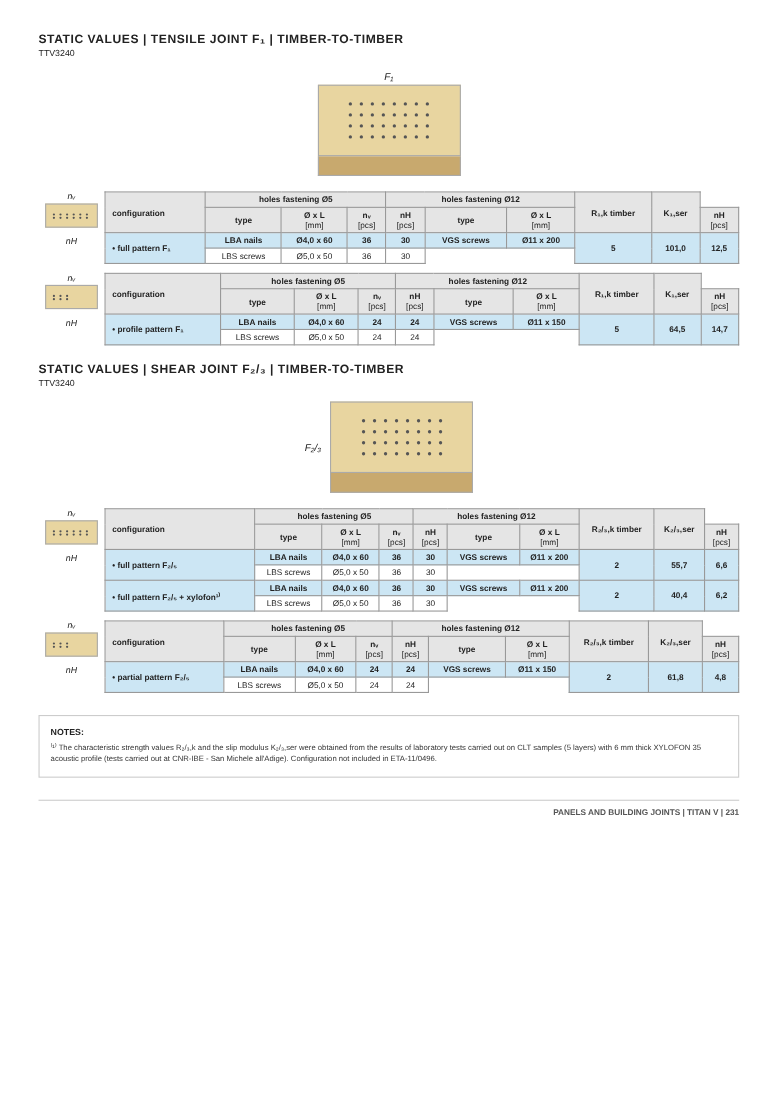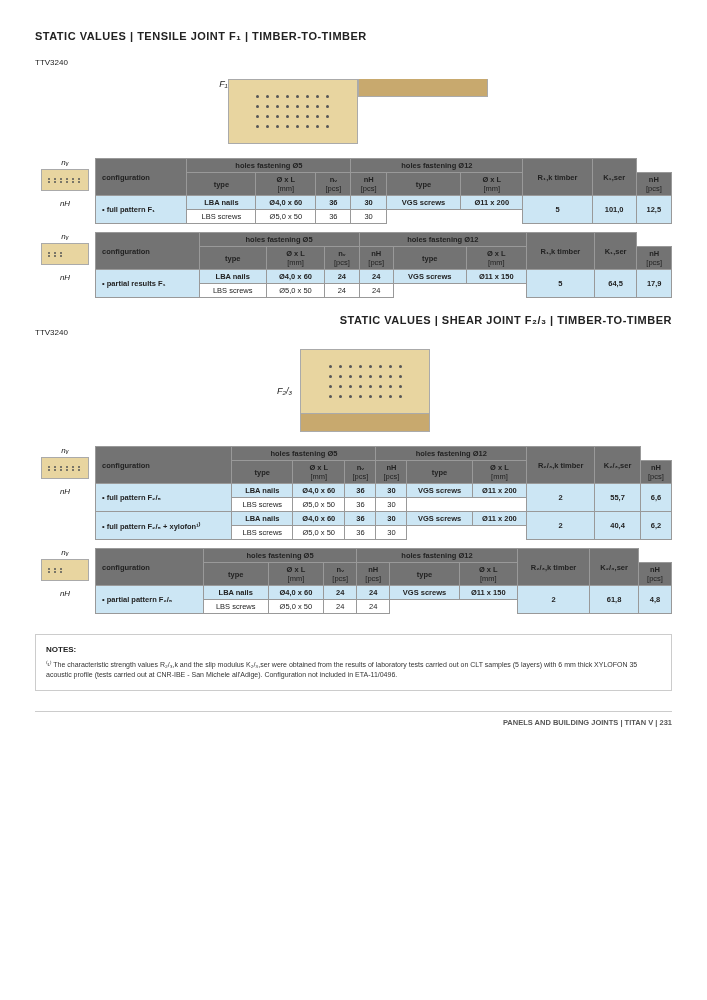--- a/index.html
+++ b/index.html
@@ -11,39 +11,39 @@
       font-size: 8px;
       color: #222;
       padding: 30px 35px 20px 35px;
     }
 
     .page-title {
       font-size: 11px;
       font-weight: bold;
       letter-spacing: 0.5px;
       text-transform: uppercase;
-      margin-bottom: 16px;
+      margin-bottom: 2px;
     }
     .page-subtitle {
       font-size: 8px;
       font-weight: normal;
       margin-bottom: 12px;
     }
 
     .diagram-container {
       display: flex;
       justify-content: center;
       margin-bottom: 14px;
     }
 
     .diagram {
       position: relative;
       display: flex;
-      flex-direction: row;
-      align-items: flex-start;
+      flex-direction: column;
+      align-items: center;
     }
 
     .f-label {
       font-size: 9px;
       font-style: italic;
       margin-bottom: 2px;
     }
 
     .timber-box {
       width: 130px;
@@ -86,21 +86,20 @@
       border-radius: 50%;
     }
 
     .section-title {
       font-size: 11px;
       font-weight: bold;
       letter-spacing: 0.5px;
       text-transform: uppercase;
       margin-bottom: 2px;
       margin-top: 16px;
-      text-align: right;
     }
 
     .notes-section {
       margin-top: 20px;
       border: 0.5px solid #ccc;
       padding: 10px;
       display: flex;
       gap: 20px;
     }
 
@@ -149,21 +148,21 @@
       font-size: 7.5px;
     }
 
     .full-table th, .full-table td {
       border: 0.5px solid #999;
       padding: 2px 4px;
       text-align: center;
     }
 
     .full-table th {
-      background: #737373;
+      background: #e5e5e5;
       font-weight: bold;
     }
 
     .highlight-blue {
       background: #cce6f4;
     }
 
     .col-config {
       text-align: left !important;
       padding-left: 6px !important;
@@ -352,30 +351,30 @@
             <th>Ø x L<br><span style="font-weight:normal">[mm]</span></th>
             <th>nᵥ<br><span style="font-weight:normal">[pcs]</span></th>
             <th>nH<br><span style="font-weight:normal">[pcs]</span></th>
             <th>type</th>
             <th>Ø x L<br><span style="font-weight:normal">[mm]</span></th>
             <th>nH<br><span style="font-weight:normal">[pcs]</span></th>
           </tr>
         </thead>
         <tbody>
           <tr class="highlight-blue">
-            <td class="col-config bold" rowspan="2">• partial results F₁</td>
+            <td class="col-config bold" rowspan="2">• profile pattern F₁</td>
             <td class="bold">LBA nails</td>
             <td class="bold">Ø4,0 x 60</td>
             <td class="bold">24</td>
             <td class="bold">24</td>
             <td class="bold">VGS screws</td>
             <td class="bold">Ø11 x 150</td>
             <td class="bold" rowspan="2">5</td>
             <td class="bold" rowspan="2">64,5</td>
-            <td class="bold" rowspan="2">17,9</td>
+            <td class="bold" rowspan="2">14,7</td>
           </tr>
           <tr>
             <td>LBS screws</td>
             <td>Ø5,0 x 50</td>
             <td>24</td>
             <td>24</td>
           </tr>
         </tbody>
       </table>
     </div>

